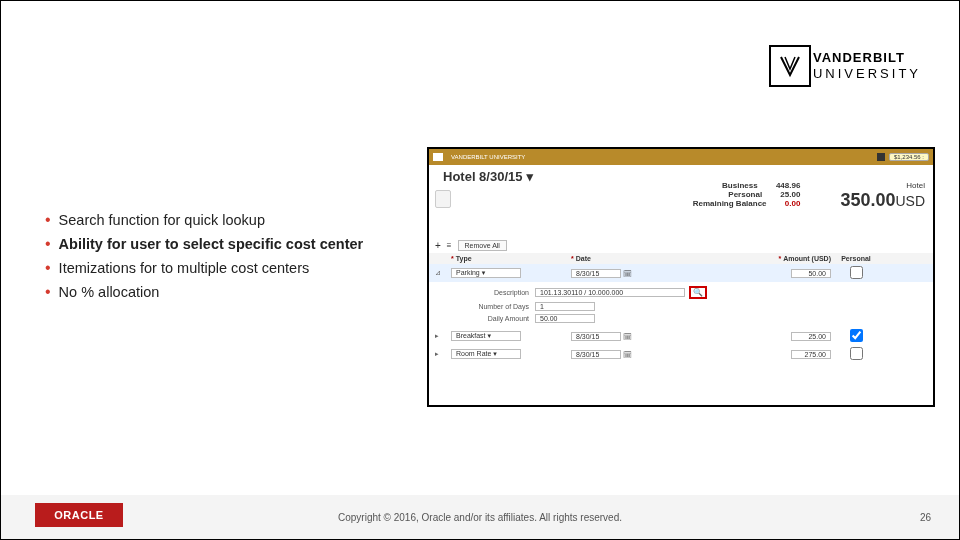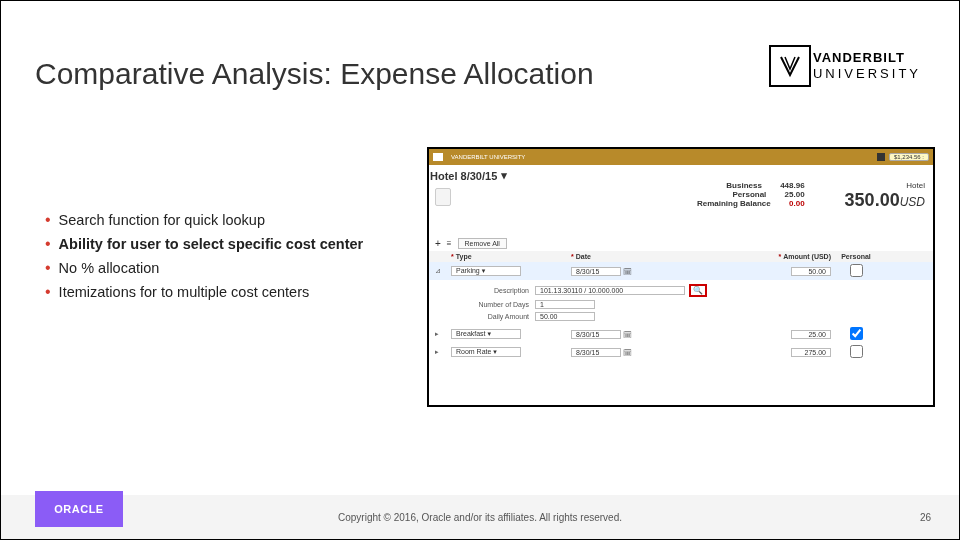--- a/index.html
+++ b/index.html
@@ -19,21 +19,21 @@
   .bullets li .bold { font-weight: 700; }
 
   
   .shot { position: absolute; left: 426px; top: 146px; width: 508px; height: 260px; border: 2px solid #000; background: #fff; font-size: 8px; color: #333; }
   .shot-top { height: 16px; background: #B88A2A; display: flex; align-items: center; justify-content: space-between; padding: 0 4px; }
   .shot-top .ham { width: 10px; height: 8px; background: #fff; }
   .shot-top .brand { color: #fff; font-size: 6px; margin-left: 4px; flex: 1; }
   .shot-top .right-group { display: flex; align-items: center; gap: 4px; }
   .shot-top .home-ico { width: 8px; height: 8px; background: #333; }
   .shot-top .balpill { background: #fef9c5; border: 1px solid #aaa; padding: 0 4px; font-size: 6px; border-radius: 2px; }
-  .hotel-line { padding: 4px 1px; font-size: 11px; font-weight: 700; display: flex; align-items: center; gap: 4px; }
+  .hotel-line { padding: 4px 14px; font-size: 13px; font-weight: 700; display: flex; align-items: center; gap: 4px; }
   .icon-rows { display: flex; gap: 6px; padding: 2px 6px; }
   .icon-box { width: 16px; height: 18px; border: 1px solid #ccc; border-radius: 2px; background: #f4f4f4; }
 
   .totals { position: absolute; right: 8px; top: 32px; font-size: 8px; text-align: right; }
   .totals .row { display: flex; gap: 8px; justify-content: flex-end; font-weight: bold; }
   .totals .hotel-big { font-size: 18px; font-weight: 700; }
   .totals .red { color: #b00; }
 
   .tool-row { display: flex; align-items: center; gap: 6px; padding: 2px 6px; margin-top: 28px; }
   .tool-row .plus { font-size: 10px; }
@@ -61,29 +61,28 @@
   .redbox { border: 2px solid #c00; }
 
   .desc-block { margin: 4px 6px 4px 30px; font-size: 7px; }
   .desc-block .label { font-weight: 400; color: #555; display: inline-block; width: 70px; text-align: right; margin-right: 6px; }
   .desc-block .val { border: 1px solid #bbb; padding: 0 4px; display: inline-block; min-width: 60px; background: #fff; }
   .desc-block .srch { border: 1px solid #bbb; padding: 0 4px; display: inline-block; min-width: 150px; background: #fff; }
   .desc-block .srch-ico { border: 2px solid #c00; display: inline-block; padding: 0 2px; font-size: 8px; margin-left: 4px; color: #357; }
   .desc-line { margin-bottom: 3px; display: flex; align-items: center; }
 
   .footer-bar { position: absolute; bottom: 0; left: 0; width: 100%; height: 44px; background: #f4f4f4; }
-  .oracle-logo { position: absolute; left: 34px; bottom: 12px; width: 88px; height: 36px; background: #8b5cf6; color: #fff; display: flex; align-items: center; justify-content: center; font-weight: 700; font-size: 11px; letter-spacing: 0.5px; }
+  .oracle-logo { position: absolute; left: 34px; bottom: 12px; width: 88px; height: 24px; background: #b91c1c; color: #fff; display: flex; align-items: center; justify-content: center; font-weight: 700; font-size: 11px; letter-spacing: 0.5px; }
   .copyright { position: absolute; left: 50%; transform: translateX(-50%); bottom: 16px; font-size: 10px; color: #555; }
   .pagenum { position: absolute; right: 28px; bottom: 16px; font-size: 10px; color: #555; }
 </style>
 </head>
 <body>
 
 <div class="slide">
-  <div class="title">Comparative Analysis: Expense Allocation</div>
 
   <div class="logo-vu">
     <div class="vu-shield">
       <svg width="26" height="26" viewBox="0 0 26 26">
           <path d="M4 4 L13 22 L22 4" stroke="#000" stroke-width="2" fill="none"></path>
           <path d="M8 4 L13 16 L18 4" stroke="#000" stroke-width="1.5" fill="none"></path>
         </svg>
     </div>
     <div class="vu-text">
       <div class="vand">VANDERBILT</div>
@@ -92,24 +91,24 @@
   </div>
 
   <ul class="bullets">
     <li>
         <span class="txt">Search function for quick lookup</span>
       </li>
     <li>
         <span class="txt bold">Ability for user to select specific cost center</span>
       </li>
     <li>
+        <span class="txt">Itemizations for to multiple cost centers</span>
+      </li>
+    <li>
         <span class="txt">No % allocation</span>
-      </li>
-    <li>
-        <span class="txt">Itemizations for to multiple cost centers</span>
       </li>
   </ul>
 
   <div class="shot">
     <div class="shot-top">
       <div style="display:flex;align-items:center;gap:4px;">
         <div class="ham"></div>
         <span class="brand">VANDERBILT UNIVERSITY</span>
       </div>
       <div class="right-group">
@@ -129,21 +128,21 @@
 
     <div class="totals">
       <div style="display:flex; gap:40px; align-items:flex-start;">
         <div>
           <div class="row"><span>Business</span>&nbsp;<span>448.96</span></div>
           <div class="row"><span>Personal</span>&nbsp;<span>25.00</span></div>
           <div class="row"><span>Remaining Balance</span>&nbsp;<span class="red">0.00</span></div>
         </div>
         <div>
           <div>Hotel</div>
-          <div><span class="hotel-big">350.00</span><span style="font-size:12px;font-style:italic;">USD</span></div>
+          <div><span class="hotel-big">350.00</span><span style="font-size:14px;">USD</span></div>
         </div>
       </div>
     </div>
 
     <div class="tool-row">
       <span class="plus">+</span>
       <span>≡</span>
       <span class="btn">Remove All</span>
     </div>
 

